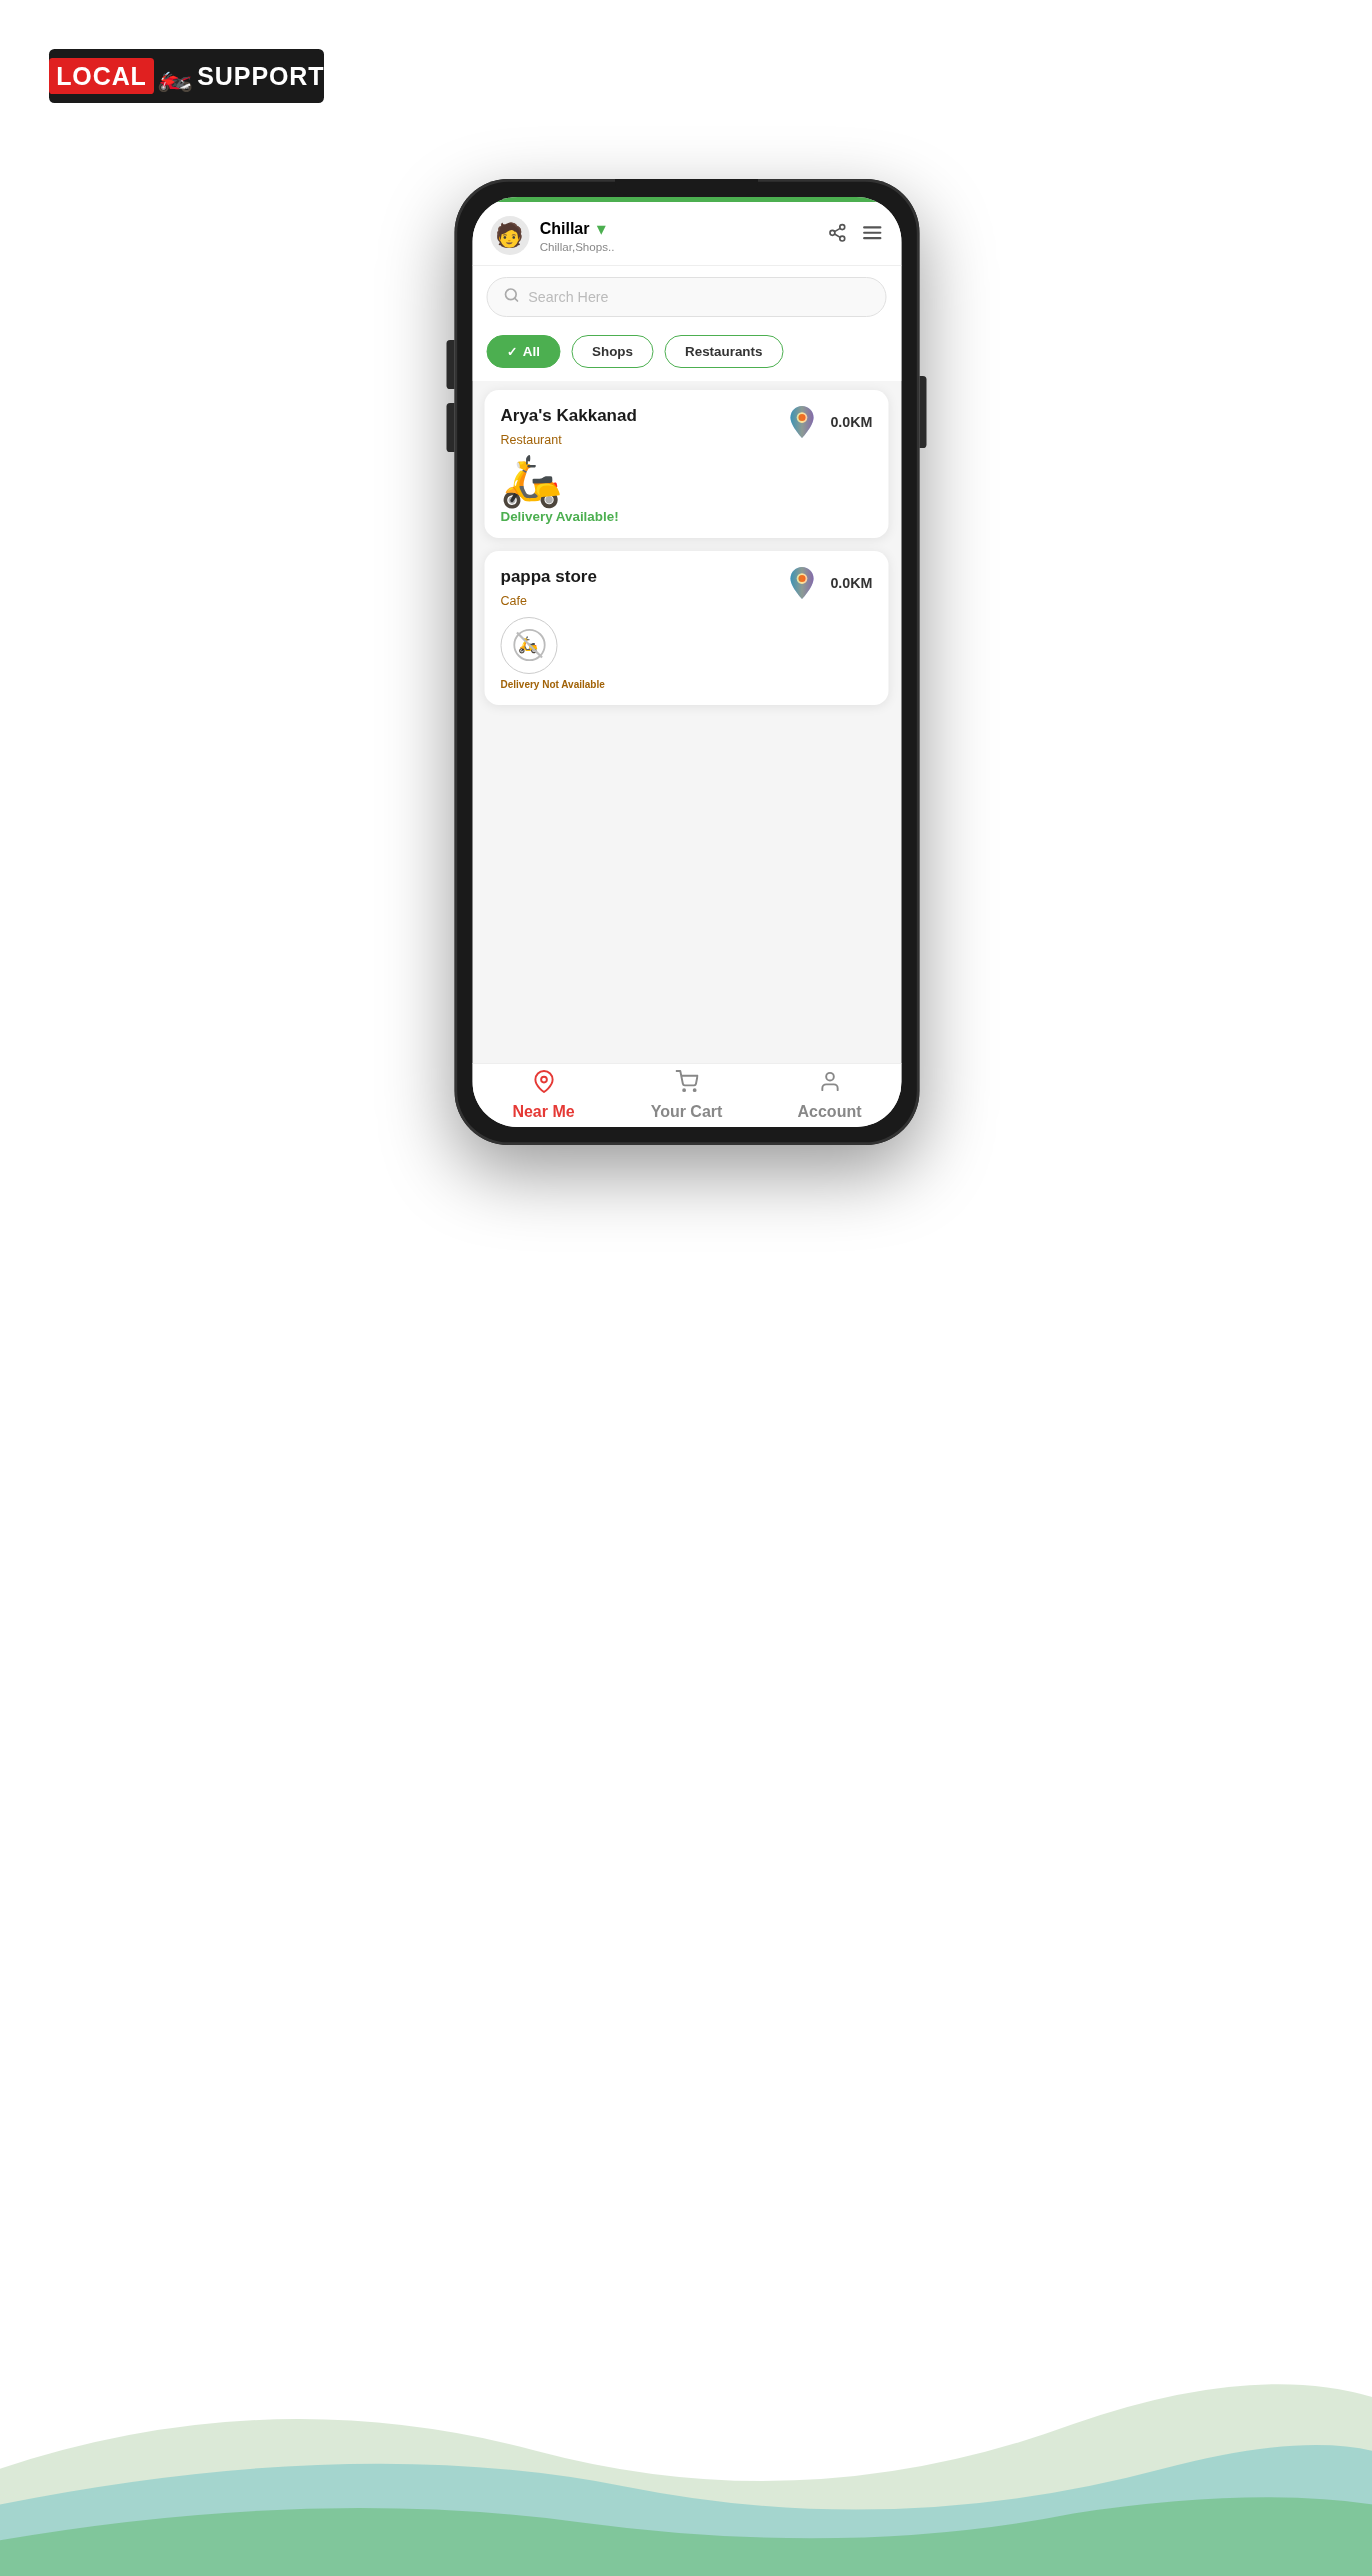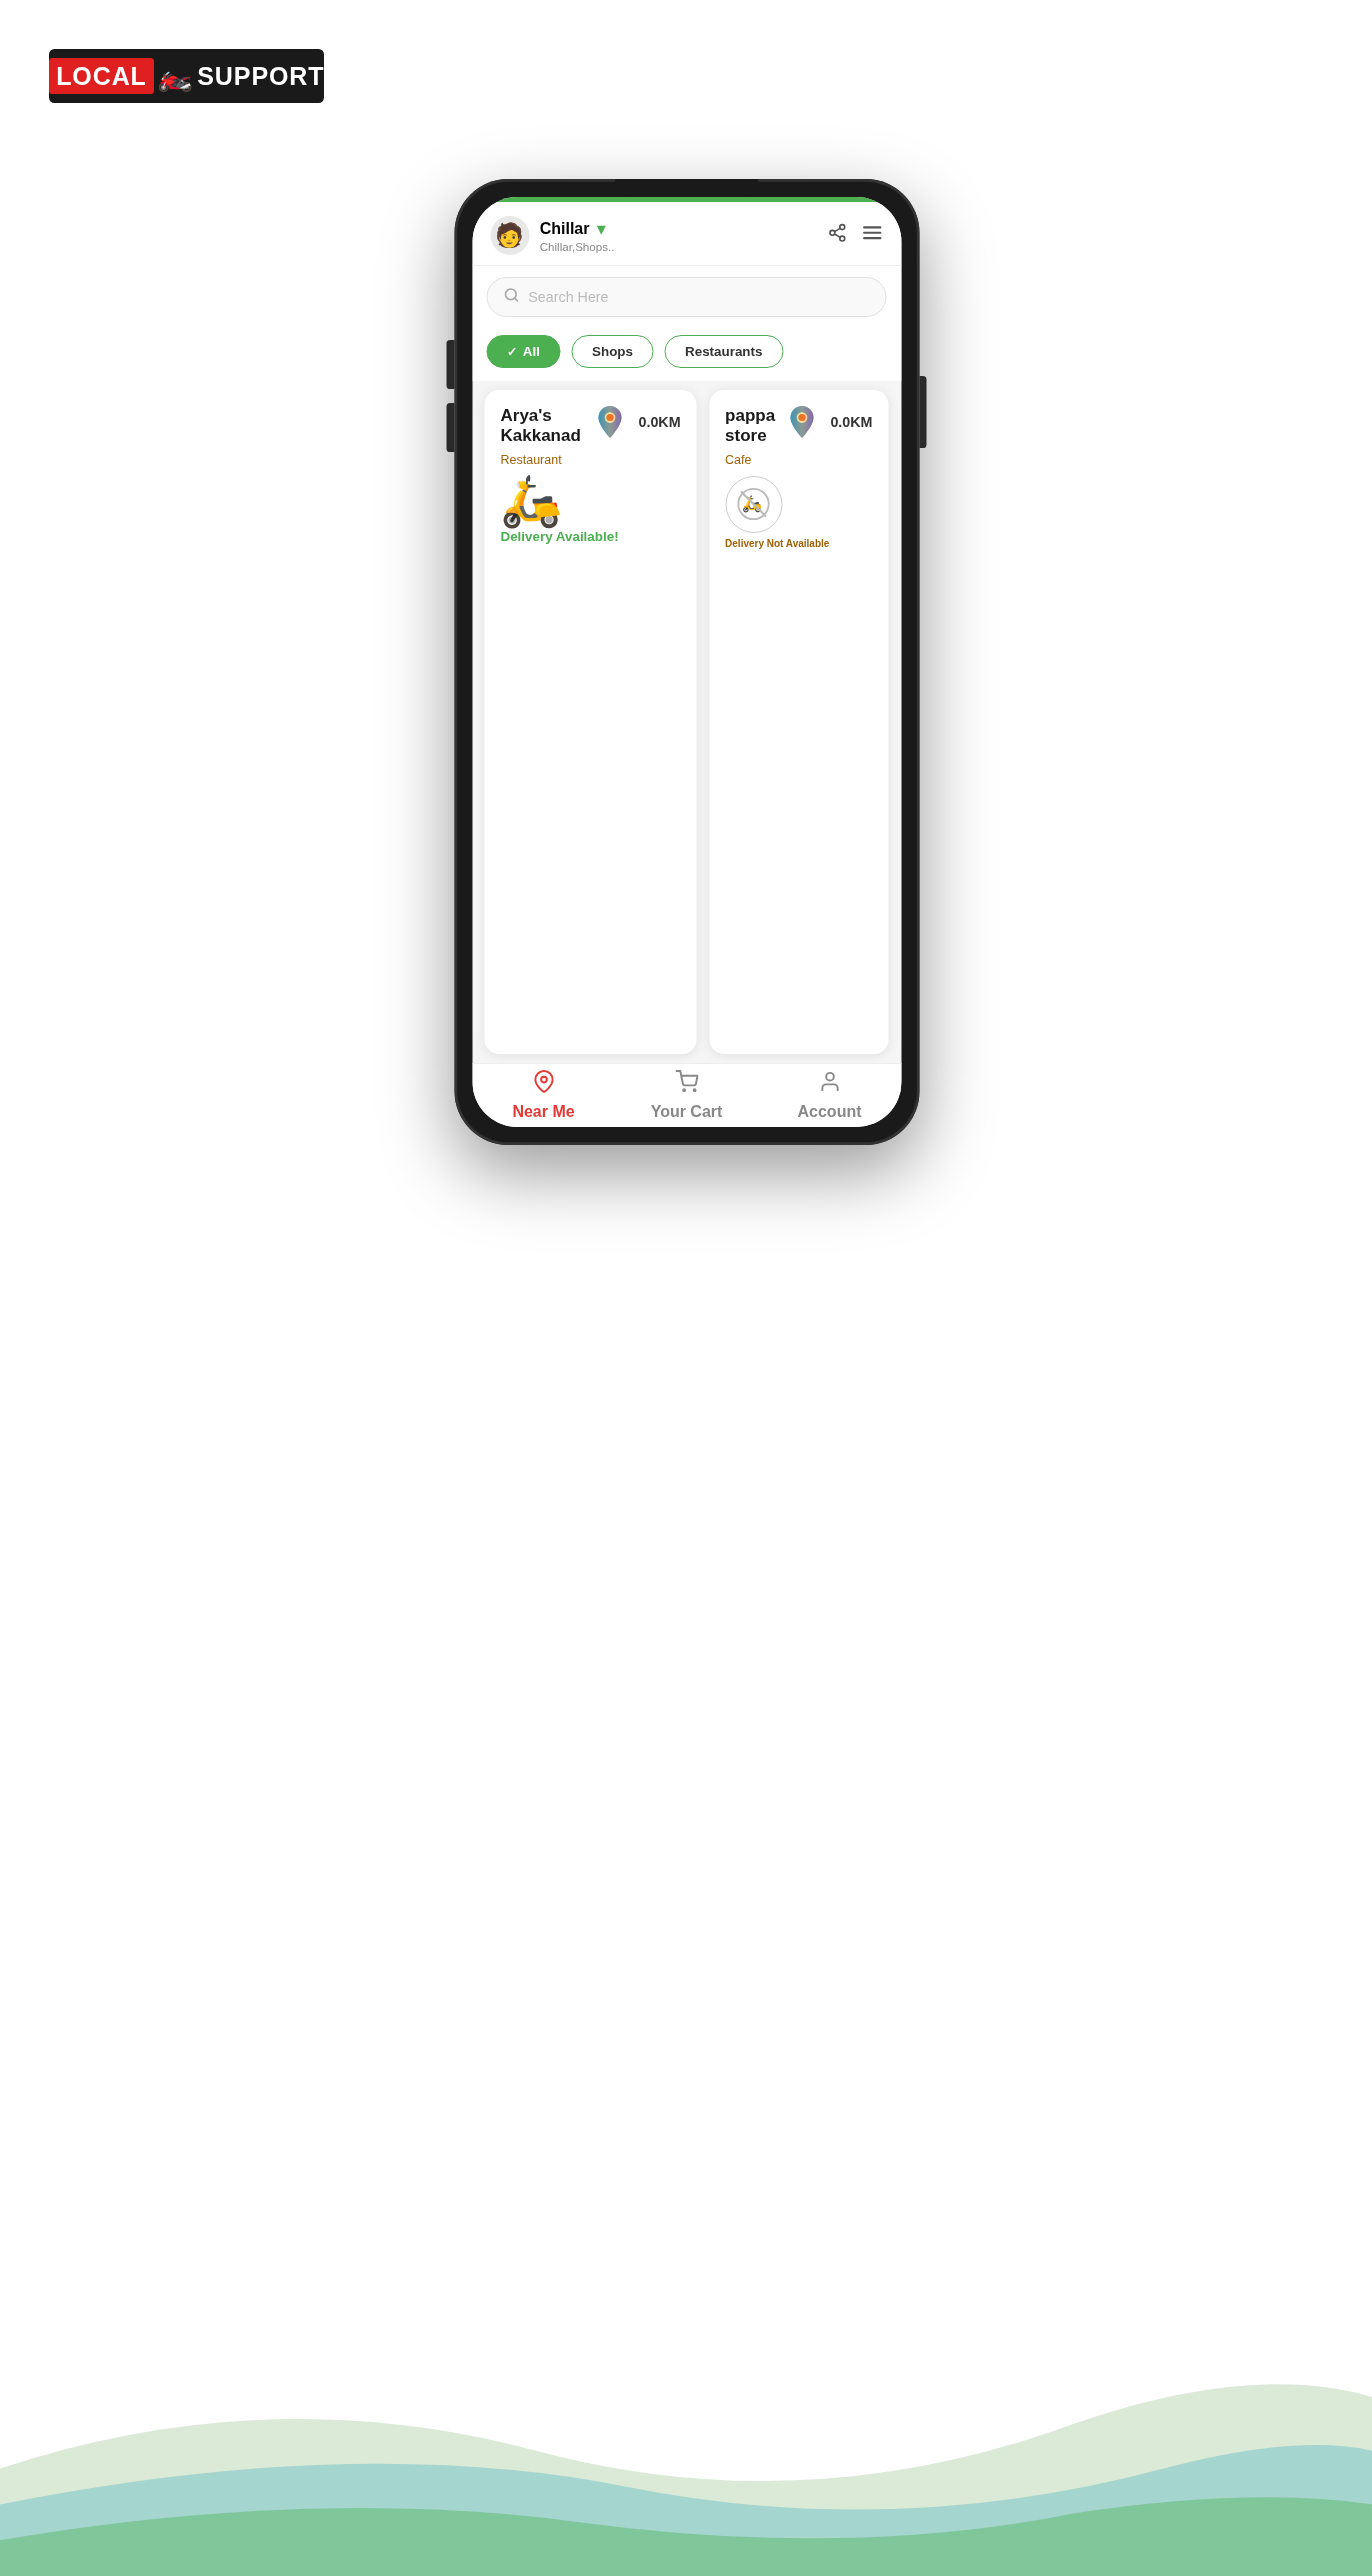--- a/index.html
+++ b/index.html
@@ -237,20 +237,21 @@
     .check-icon {
       font-size: 12.5px;
     }
 
     
     .content-scroll {
       flex: 1;
       overflow-y: auto;
       padding: 9px 12.5px;
       display: flex;
+      flex-direction: column;
       gap: 12.5px;
     }
     .content-scroll::-webkit-scrollbar { display: none; }
 
     
     .store-card {
       background: #ffffff;
       border-radius: 14.3px;
       padding: 16px 16px 14.3px 16px;
       box-shadow: 0 1.8px 10.7px rgba(0,0,0,0.08);

